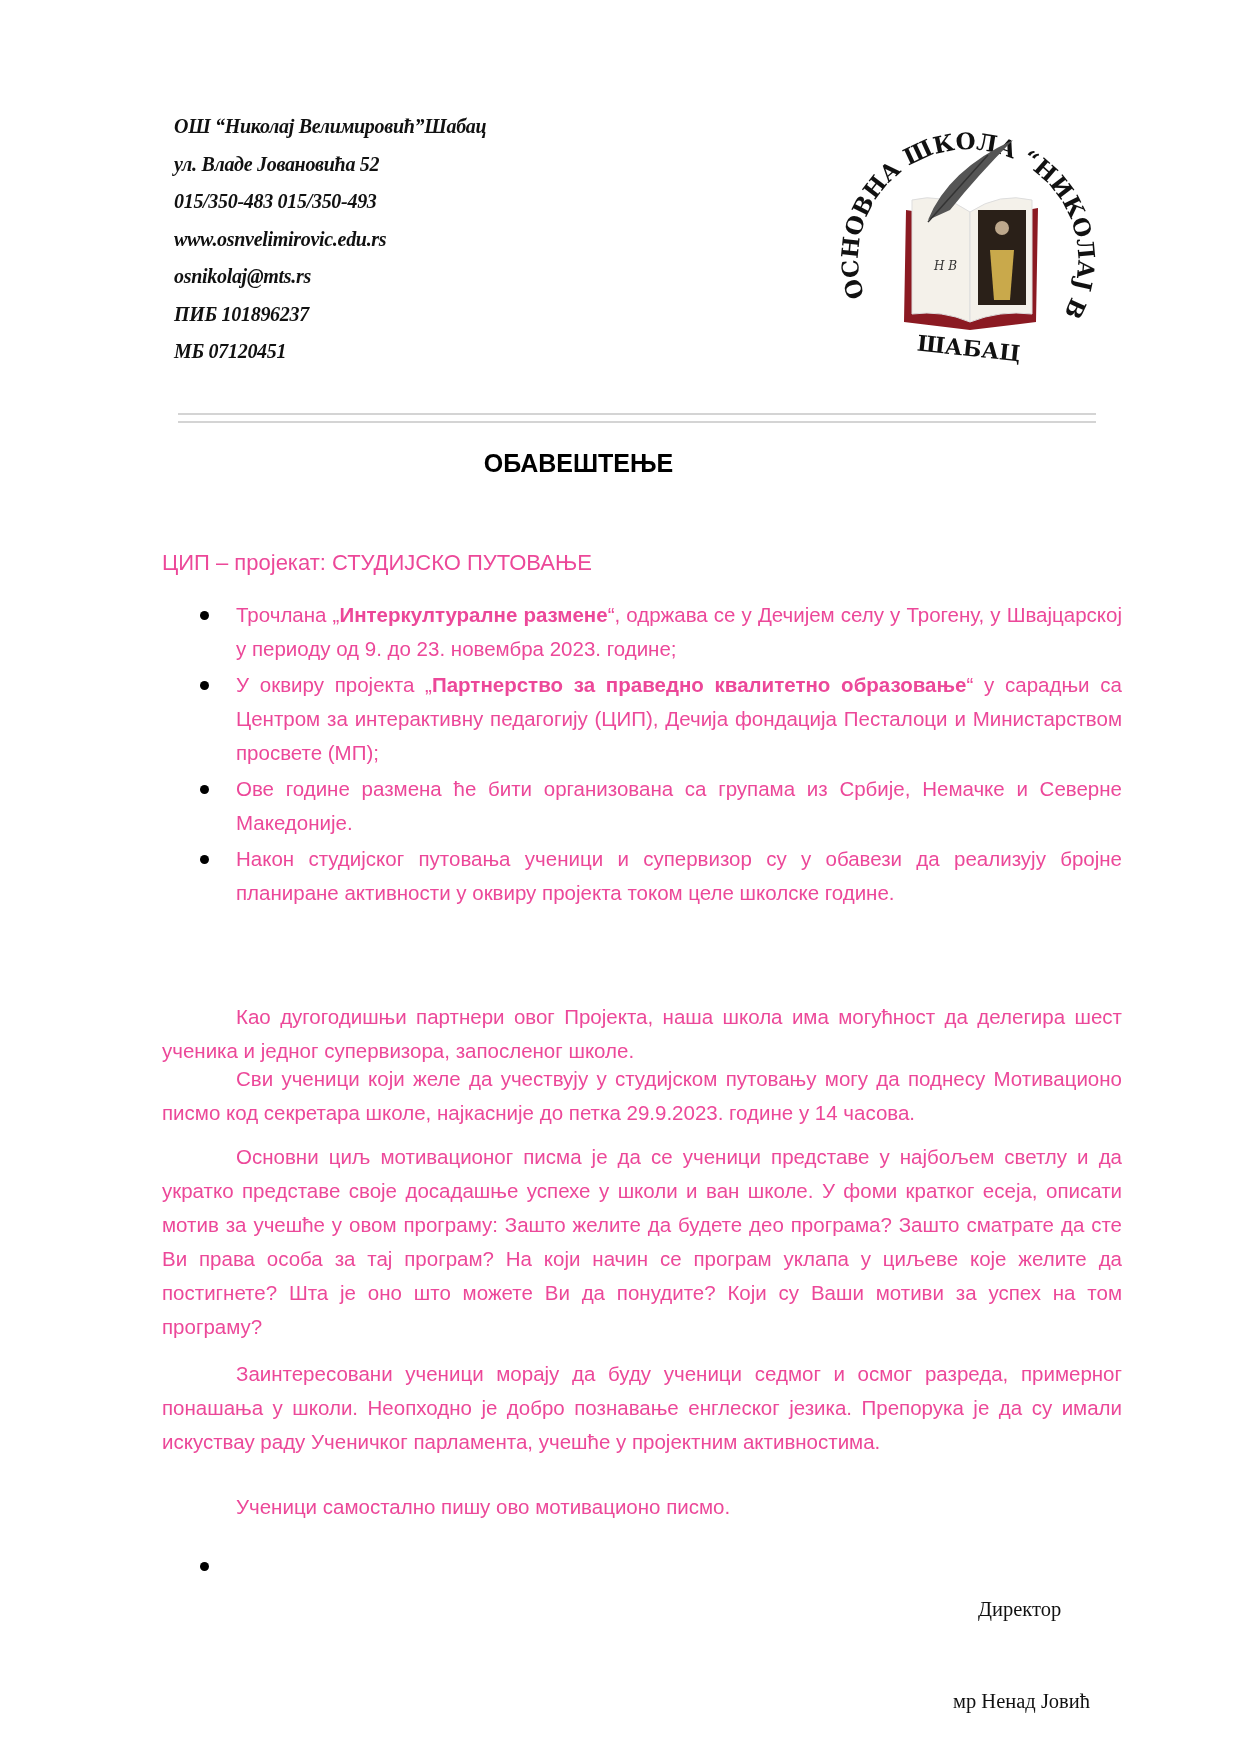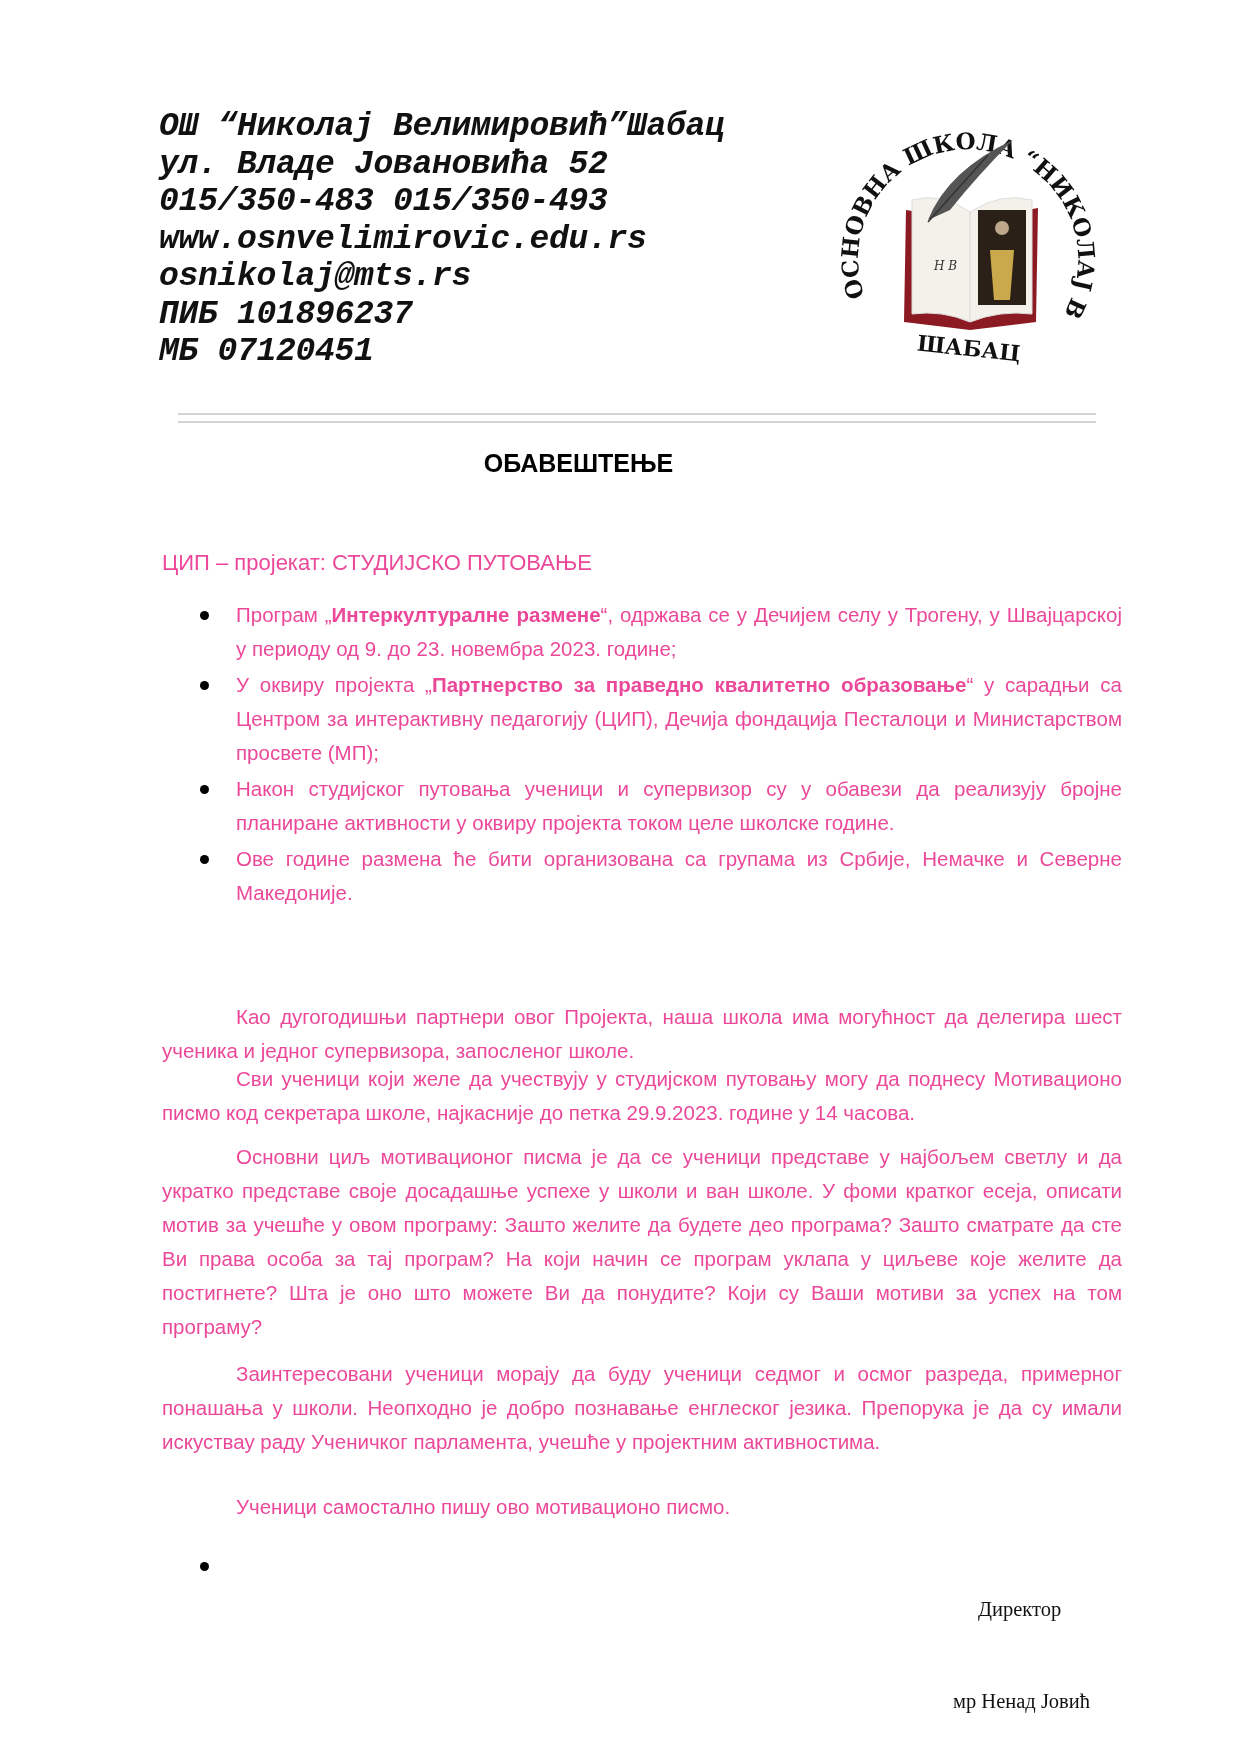--- a/index.html
+++ b/index.html
@@ -1,20 +1,20 @@
 <!DOCTYPE html>
 <html><head>
   <meta charset="utf-8">
   <style>
     html, body { margin: 0; padding: 0; background: #ffffff; }
     body { width: 1241px; height: 1755px; position: relative; overflow: hidden; color: #111; }
     .header-info {
-      position: absolute; left: 159px; top: 108px;
-      font-family: Liberation Mono, monospace;
-      font-style: italic; font-weight: bold; font-size: 33px; line-height: 37.5px;
+      position: absolute; left: 174px; top: 108px;
+      font-family: Liberation Serif, serif;
+      font-style: italic; font-weight: bold; font-size: 20px; line-height: 37.5px;
       color: #111;
     }
     .header-info div { white-space: nowrap; letter-spacing: -0.3px; }
     .logo { position: absolute; left: 838px; top: 100px; width: 270px; height: 300px; }
     .divider { position: absolute; left: 178px; width: 918px; height: 2px; background: #d4d4d4; }
     .title {
       position: absolute; left: 0; width: 1157px; top: 449px; text-align: center;
       font-family: "Liberation Sans", sans-serif; font-weight: bold; font-size: 25px; color: #000;
     }
     .body-text { font-family: "Liberation Sans", sans-serif; font-size: 20.5px; color: #ec4899; }
@@ -65,33 +65,33 @@
 <div class="divider" style="top:413px;"></div>
 <div class="divider" style="top:421px;"></div>
 
 <div class="title">ОБАВЕШТЕЊЕ</div>
 
 <div class="subtitle body-text">ЦИП – пројекат: СТУДИЈСКО ПУТОВАЊЕ</div>
 
 <div class="bullets body-text">
   <div class="bullet">
     <span class="dot"></span>
-    <span>Програм „</span><b>Интеркултуралне размене</b><span>“, одржава се у Дечијем селу у Трогену, у Швајцарској у периоду од 9. до 23. новембра 2023. године;</span>
+    <span>Трочлана „</span><b>Интеркултуралне размене</b><span>“, одржава се у Дечијем селу у Трогену, у Швајцарској у периоду од 9. до 23. новембра 2023. године;</span>
   </div>
   <div class="bullet">
     <span class="dot"></span>
     <span>У оквиру пројекта „</span><b>Партнерство за праведно квалитетно образовање</b><span>“ у сарадњи са Центром за интерактивну педагогију (ЦИП), Дечија фондација Песталоци и Министарством просвете (МП);</span>
   </div>
   <div class="bullet">
     <span class="dot"></span>
-    <span>Након студијског путовања ученици и супервизор су у обавези да реализују бројне планиране активности у оквиру пројекта током целе школске године.</span>
+    <span>Ове године размена ће бити организована са групама из Србије, Немачке и Северне Македоније.</span>
   </div>
   <div class="bullet">
     <span class="dot"></span>
-    <span>Ове године размена ће бити организована са групама из Србије, Немачке и Северне Македоније.</span>
+    <span>Након студијског путовања ученици и супервизор су у обавези да реализују бројне планиране активности у оквиру пројекта током целе школске године.</span>
   </div>
 </div>
 
 <div class="para body-text" style="top:956px;margin-top:44px;">Као дугогодишњи партнери овог Пројекта, наша школа има могућност да делегира шест ученика и једног супервизора, запосленог школе.</div>
 <div class="para body-text" style="top:1062px;">Сви ученици који желе да учествују у студијском путовању могу да поднесу Мотивационо писмо код секретара школе, најкасније до петка 29.9.2023. године у 14 часова.</div>
 <div class="para body-text" style="top:1140px;">Основни циљ мотивационог писма је да се ученици представе у најбољем светлу и да укратко представе своје досадашње успехе у школи и ван школе. У фоми кратког есеја, описати мотив за учешће у овом програму: Зашто желите да будете део програма? Зашто сматрате да сте Ви права особа за тај програм? На који начин се програм уклапа у циљеве које желите да постигнете? Шта је оно што можете Ви да понудите? Који су Ваши мотиви за успех на том програму?</div>
 <div class="para body-text" style="top:1357px;">Заинтересовани ученици морају да буду ученици седмог и осмог разреда, примерног понашања у школи. Неопходно је добро познавање енглеског језика. Препорука је да су имали искуствау раду Ученичког парламента, учешће у пројектним активностима.</div>
 <div class="para body-text" style="top:1490px;">Ученици самостално пишу ово мотивационо писмо.</div>
 
 <div class="bullets body-text" style="top:1549px;">

